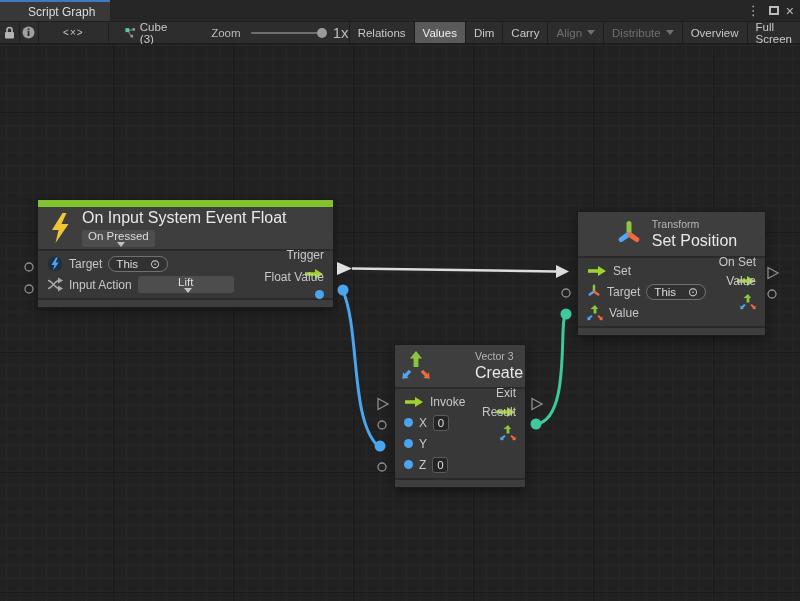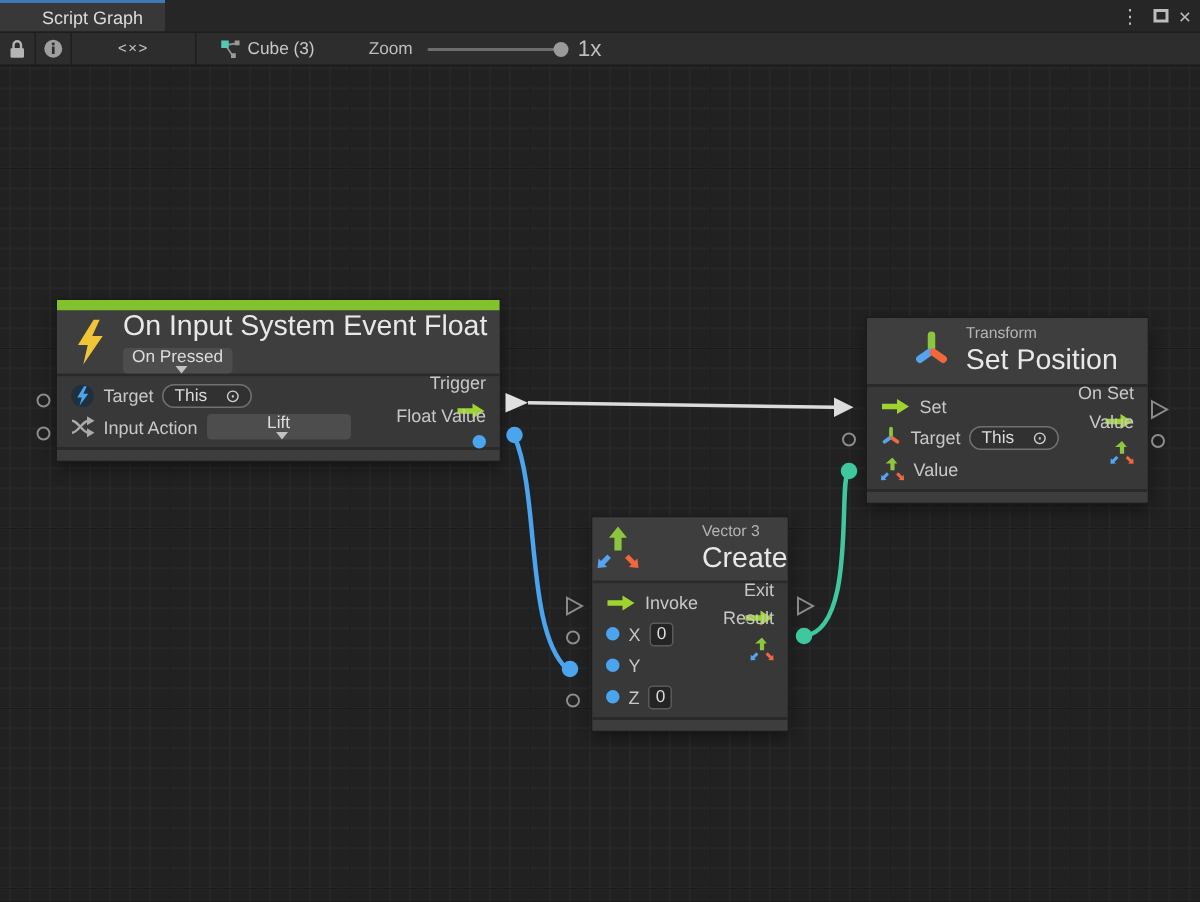--- a/index.html
+++ b/index.html
@@ -54,21 +54,21 @@
 
   
   .node { position:absolute; z-index:2; background:#383838;
     box-shadow:0 0 0 1px #1c1c1c, 0 4px 10px rgba(0,0,0,.45); }
   .accent-bar { height:7px; background:#83c22f; }
   .node-header { background:#3e3e3e; display:flex; align-items:center;
     border-bottom:2px solid #2a2a2a; }
   .hdr-icon { width:44px; display:flex; justify-content:center; align-items:center; }
   .hdr-text { display:flex; flex-direction:column; justify-content:center; }
   .node-category { font-size:10.5px; color:#b5b5b5; margin-bottom:2px; }
-  .node-title { font-size:19px; color:#e8e8e8; white-space:nowrap; }
+  .node-title { font-size:16px; color:#e8e8e8; white-space:nowrap; }
   .node-body { padding:2px 0 3px 0; background:#383838; }
   .node-footer { height:9px; background:#3d3d3d; border-top:2px solid #2a2a2a; }
   .row { height:21px; display:flex; align-items:center; padding:0 9px; gap:6px;
     color:#c8c8c8; font-size:12px; white-space:nowrap; }
   .row .right { margin-left:auto; display:flex; align-items:flex-end; gap:6px;flex-direction:column; }
   .pill { display:inline-flex; align-items:center; gap:12px; border:1px solid #707070;
     border-radius:9px; background:#313131; color:#dcdcdc; font-size:11.5px;
     padding:0 7px; height:16px; }
   .pill .picker { font-size:12px; color:#cfcfcf; }
   .dropdown { display:inline-flex; align-items:center; background:#4d4d4d;
@@ -131,20 +131,36 @@
       </svg>
       <span data-interactable="false">Cube (3)</span>
     </div>
 
     <span class="zoom-label" data-interactable="false">Zoom</span>
     <div class="slider" data-interactable="true">
       <div class="knob" data-interactable="true"></div>
     </div>
     <span class="zoom-value" data-interactable="false">1x</span>
 
+    <div class="tb-right">
+      <div class="tbtn" data-interactable="true">Relations</div>
+      <div class="tbtn active" data-interactable="true">Values</div>
+      <div class="tbtn" data-interactable="true">Dim</div>
+      <div class="tbtn" data-interactable="true">Carry</div>
+      <div class="tbtn disabled" data-interactable="true">
+        <span data-interactable="false">Align</span>
+        <span class="dd-arrow" data-interactable="false"></span>
+      </div>
+      <div class="tbtn disabled" data-interactable="true">
+        <span data-interactable="false">Distribute</span>
+        <span class="dd-arrow" data-interactable="false"></span>
+      </div>
+      <div class="tbtn" data-interactable="true">Overview</div>
+      <div class="tbtn" data-interactable="true">Full Screen</div>
+    </div>
   </div>
 
   <div class="canvas" data-interactable="true"></div>
 
   <div class="node" style="left:38px; top:200px; width:295px;" data-interactable="true">
     <div class="accent-bar" data-interactable="false"></div>
     <div class="node-header" style="height:44px;">
       <div class="hdr-icon">
         <svg width="22" height="30" viewBox="0 0 22 30" data-interactable="false">
           <path d="M13.5 0 L3 17 H9.5 L6.5 30 L19.5 11 H12.5 L17.5 0 Z" fill="#f0c636"></path>

